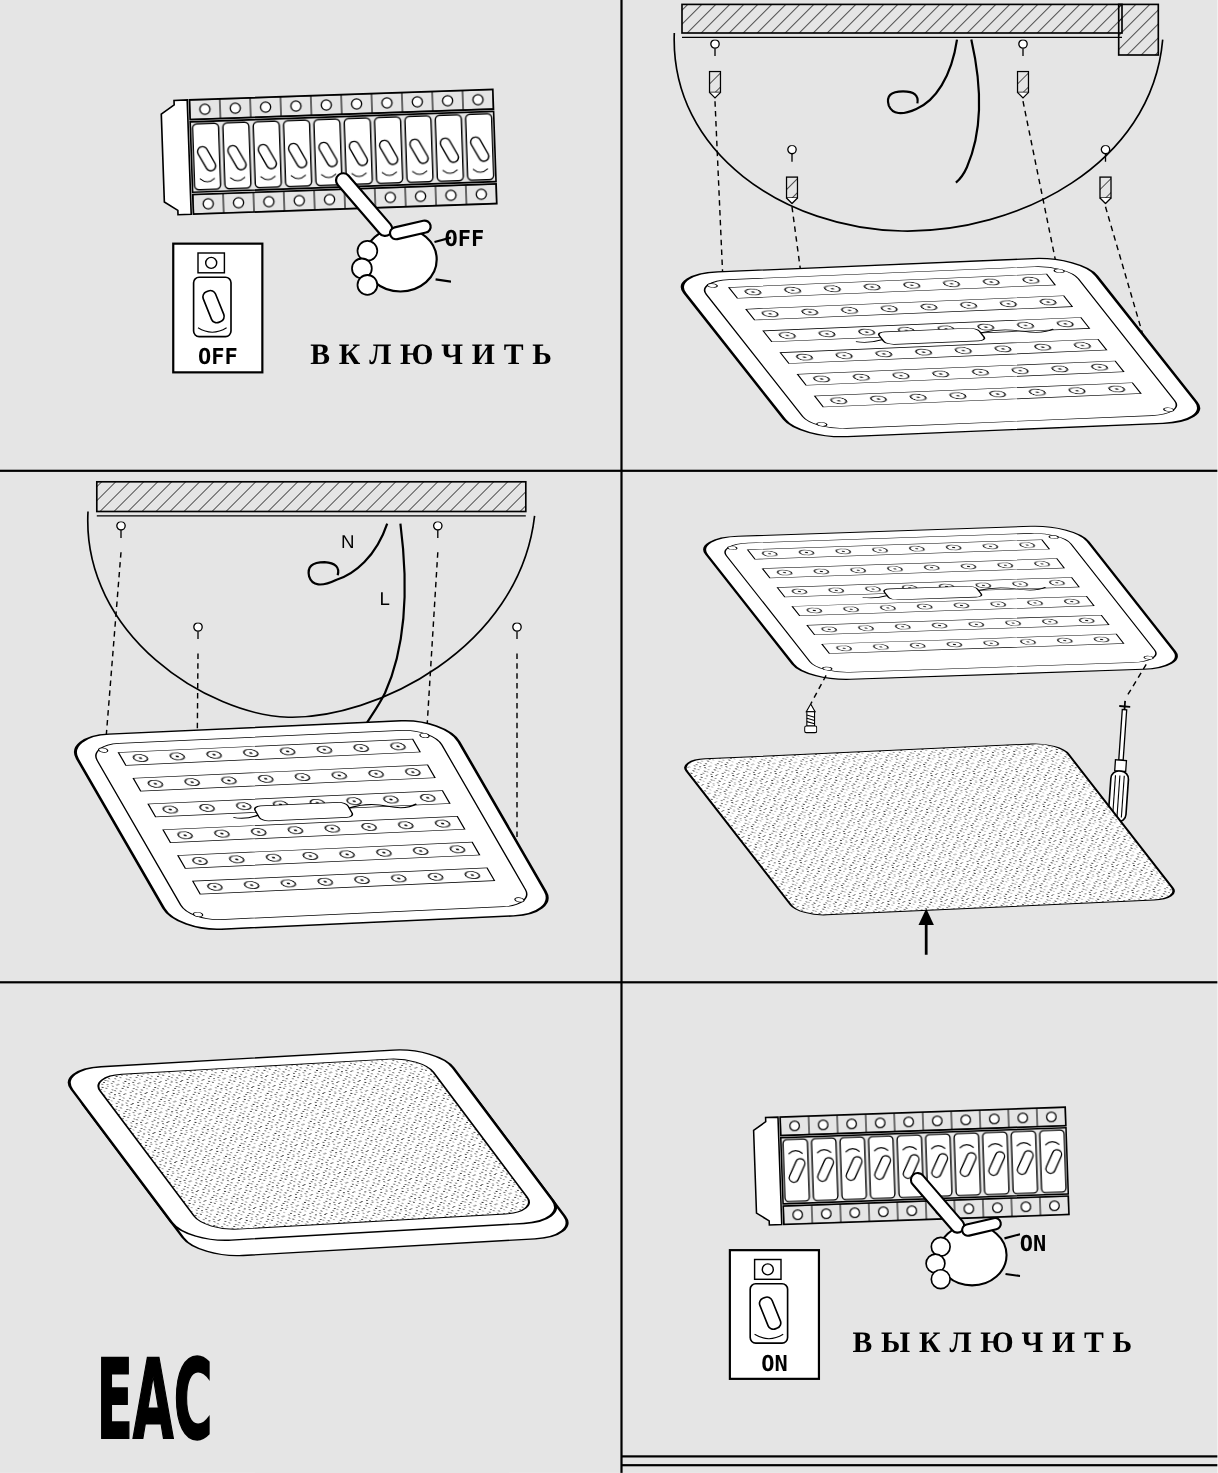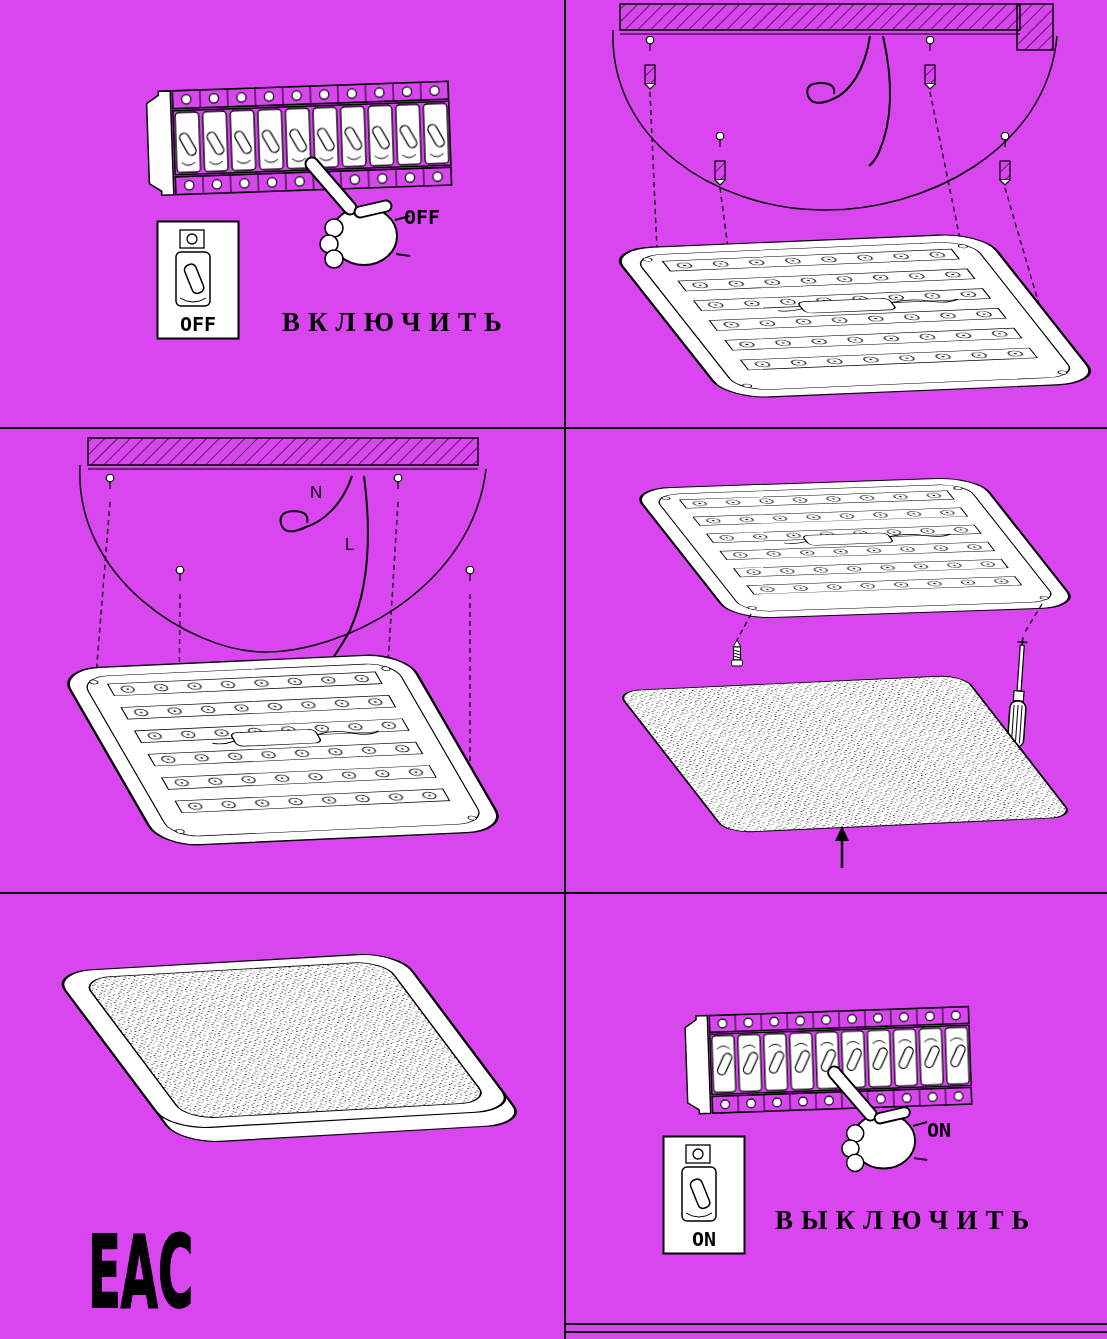--- a/index.html
+++ b/index.html
@@ -1,16 +1,16 @@
 <!DOCTYPE html>
 <html><head>
 <meta charset="utf-8">
 <style>
   html,body{margin:0;padding:0;background:#ffffff;}
-  .page{position:relative;width:1107px;height:1339px;background:#d946ef;overflow:hidden;
+  .page{position:relative;width:1107px;height:1339px;background:#e5e5e5;overflow:hidden;
         font-family:"Liberation Sans",sans-serif;}
   .divider{position:absolute;background:#000;}
   svg.panel{position:absolute;display:block;}
   .din{font-family:"DejaVu Sans Mono",monospace;font-weight:bold;font-size:20px;fill:#000;}
   .caption{font-family:"Liberation Serif",serif;font-weight:bold;font-size:27px;letter-spacing:8px;fill:#000;}
   .wlabel{font-family:"Liberation Sans",sans-serif;font-size:17px;fill:#000;}
   .eac{font-family:"DejaVu Sans",sans-serif;font-weight:bold;font-size:100px;fill:#000;stroke:#000;stroke-width:2;}
   .dash{stroke:#000;stroke-width:1.3;stroke-dasharray:5 4;fill:none;}
   .wire{stroke:#000;stroke-width:2;fill:none;}
 </style>

